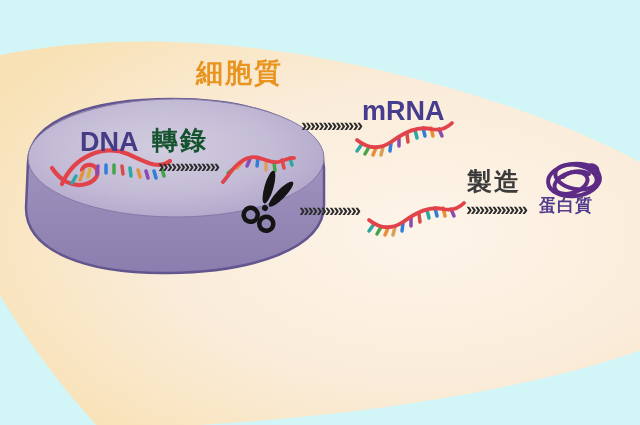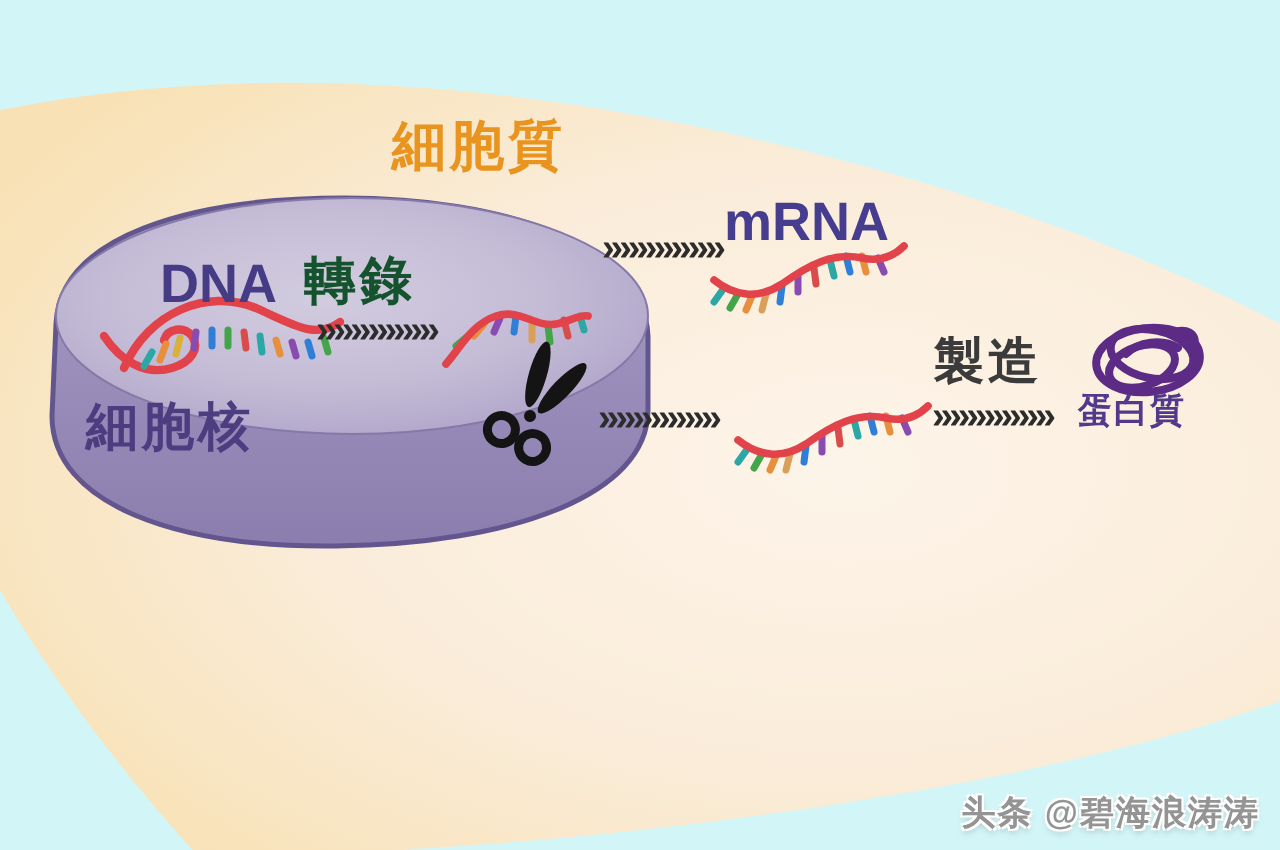--- a/index.html
+++ b/index.html
@@ -121,26 +121,24 @@
     <g transform="translate(547,159)" fill="none" stroke="#5c2b85" stroke-width="4" stroke-linecap="round">
       <ellipse cx="27" cy="21" rx="26" ry="16" transform="rotate(-6 27 21)"></ellipse>
       <ellipse cx="29" cy="18" rx="21" ry="12" transform="rotate(12 29 18)"></ellipse>
       <ellipse cx="24" cy="24" rx="17" ry="10" transform="rotate(-18 24 24)"></ellipse>
       <path d="M 16,18 C 22,12 34,10 42,15"></path>
       <path d="M 38,8 C 46,4 52,8 50,14"></path>
     </g>
   </svg>
 
   <div class="label lbl-cytoplasm">細胞質</div>
-  <div class="label lbl-nucleus">細胞核</div>
   <div class="label lbl-dna">DNA</div>
   <div class="label lbl-transcription">轉錄</div>
   <div class="label lbl-ncrna">mRNA</div>
   <div class="label lbl-manufacture">製造</div>
   <div class="label lbl-protein">蛋白質</div>
 
   <div class="chev chev-transcribe">»»»»»»»</div>
   <div class="chev chev-ncrna">»»»»»»»</div>
   <div class="chev chev-mrna">»»»»»»»</div>
   <div class="chev chev-manufacture">»»»»»»»</div>
 
-  <div class="watermark">头条 @碧海浪涛涛</div>
 </div>
 
 </body></html>

